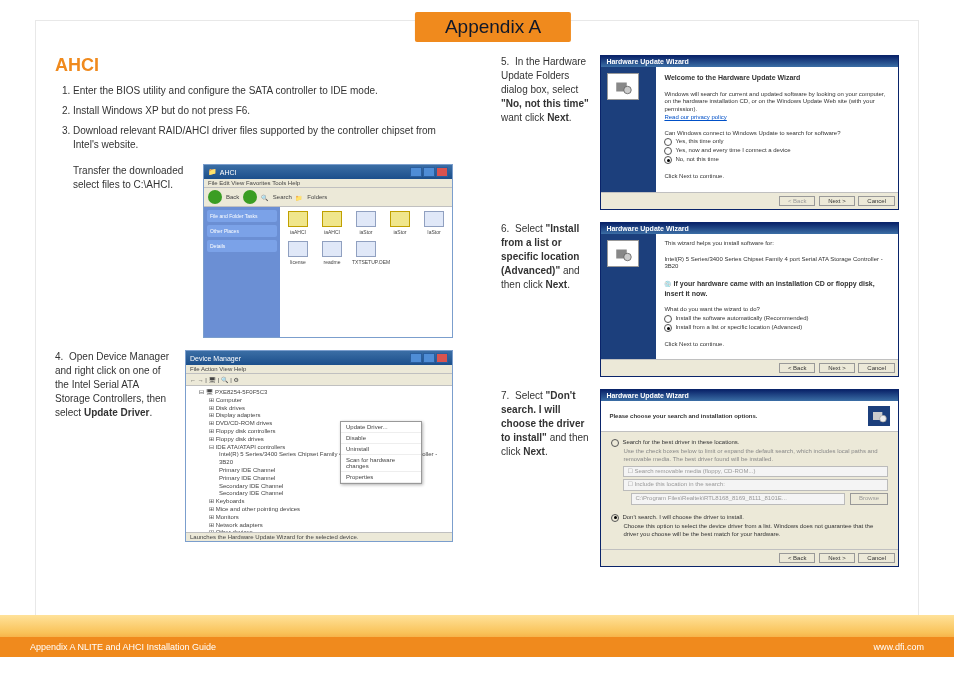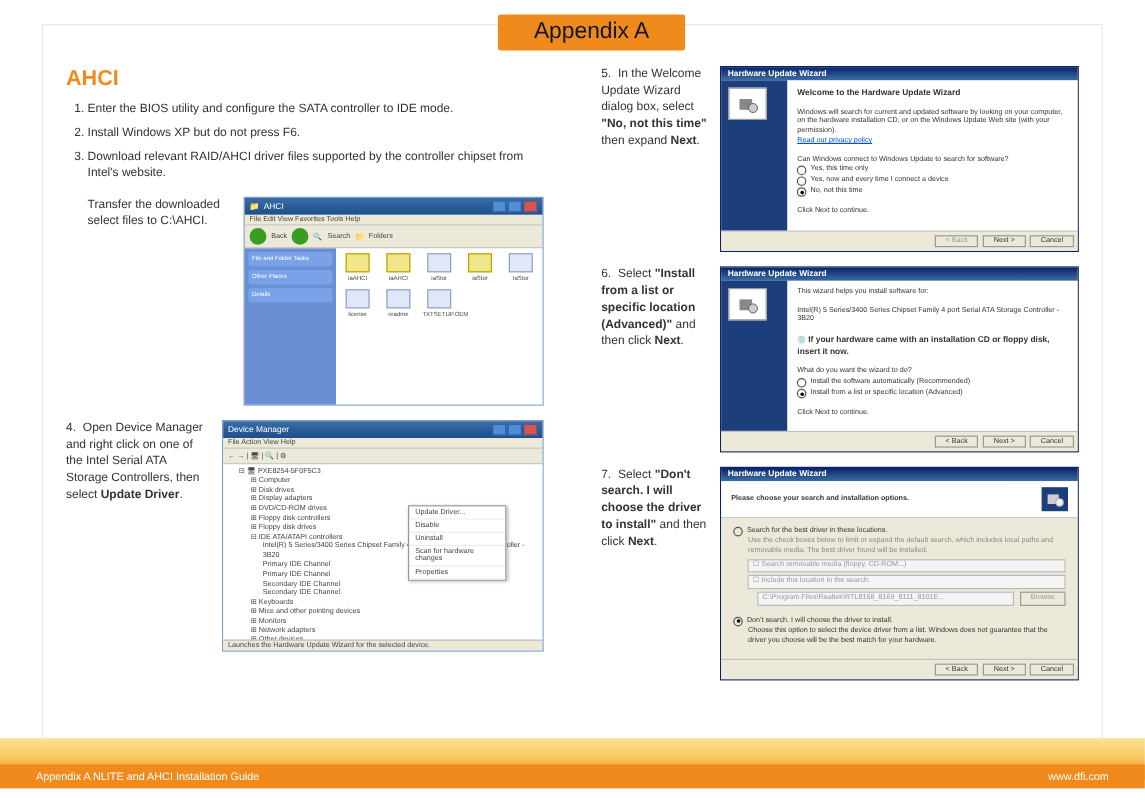--- a/index.html
+++ b/index.html
@@ -223,21 +223,21 @@
         <div class="menubar" style="border-top:1px solid #c0c0c0;border-bottom:none">Launches the Hardware Update Wizard for the selected device.</div>
       </div>
     </div>
   </div>
 
   <div class="col">
 
     <div class="step-block" style="margin-top:0">
       <div class="step-text">
         <span class="step-num">5.</span>
-        <span>In the Welcome Update Wizard dialog box, select </span><b>"No, not this time"</b><span> then expand </span><b>Next</b>.
+        <span>In the Hardware Update Folders dialog box, select </span><b>"No, not this time"</b><span> want click </span><b>Next</b>.
       </div>
       <div class="wizard">
         <div class="wiz-titlebar">Hardware Update Wizard</div>
         <div class="wiz-body">
           <div class="wiz-side">
             <div class="wiz-icon">
               <svg viewBox="0 0 24 24">
                   <rect x="3" y="6" width="14" height="12" fill="#888"></rect>
                   <circle cx="18" cy="16" r="5" fill="#ccc" stroke="#555"></circle>
                 </svg>

